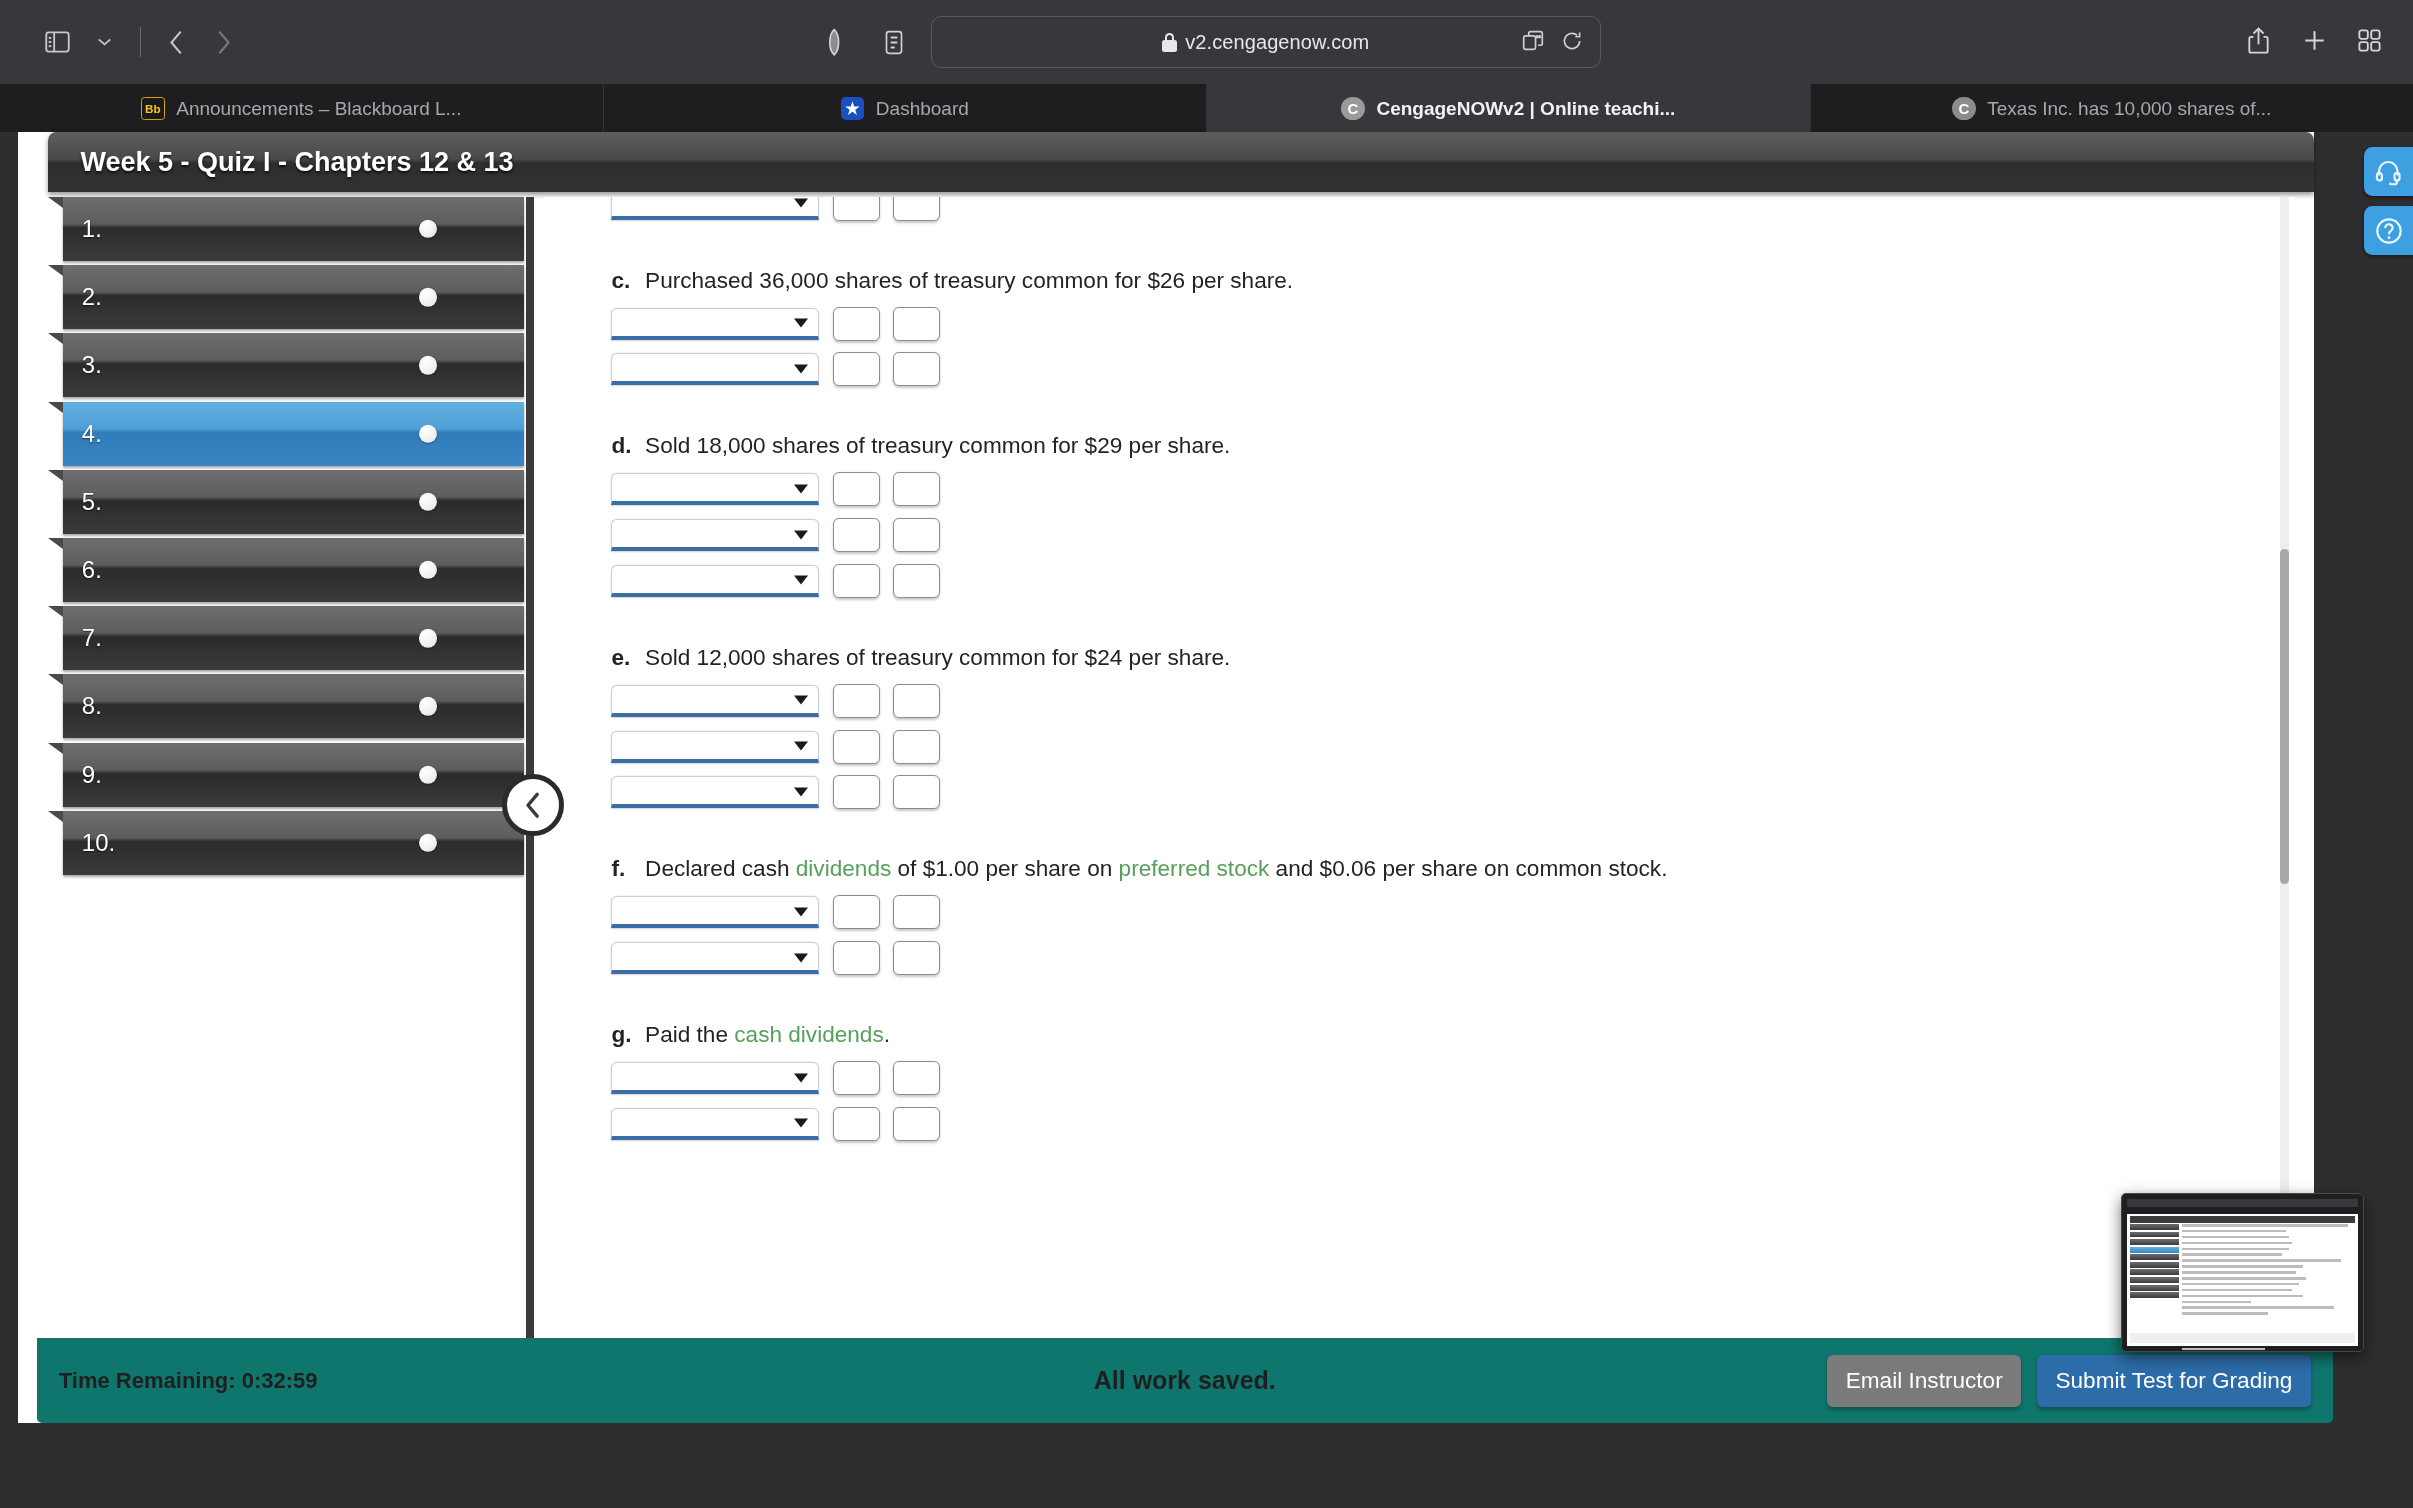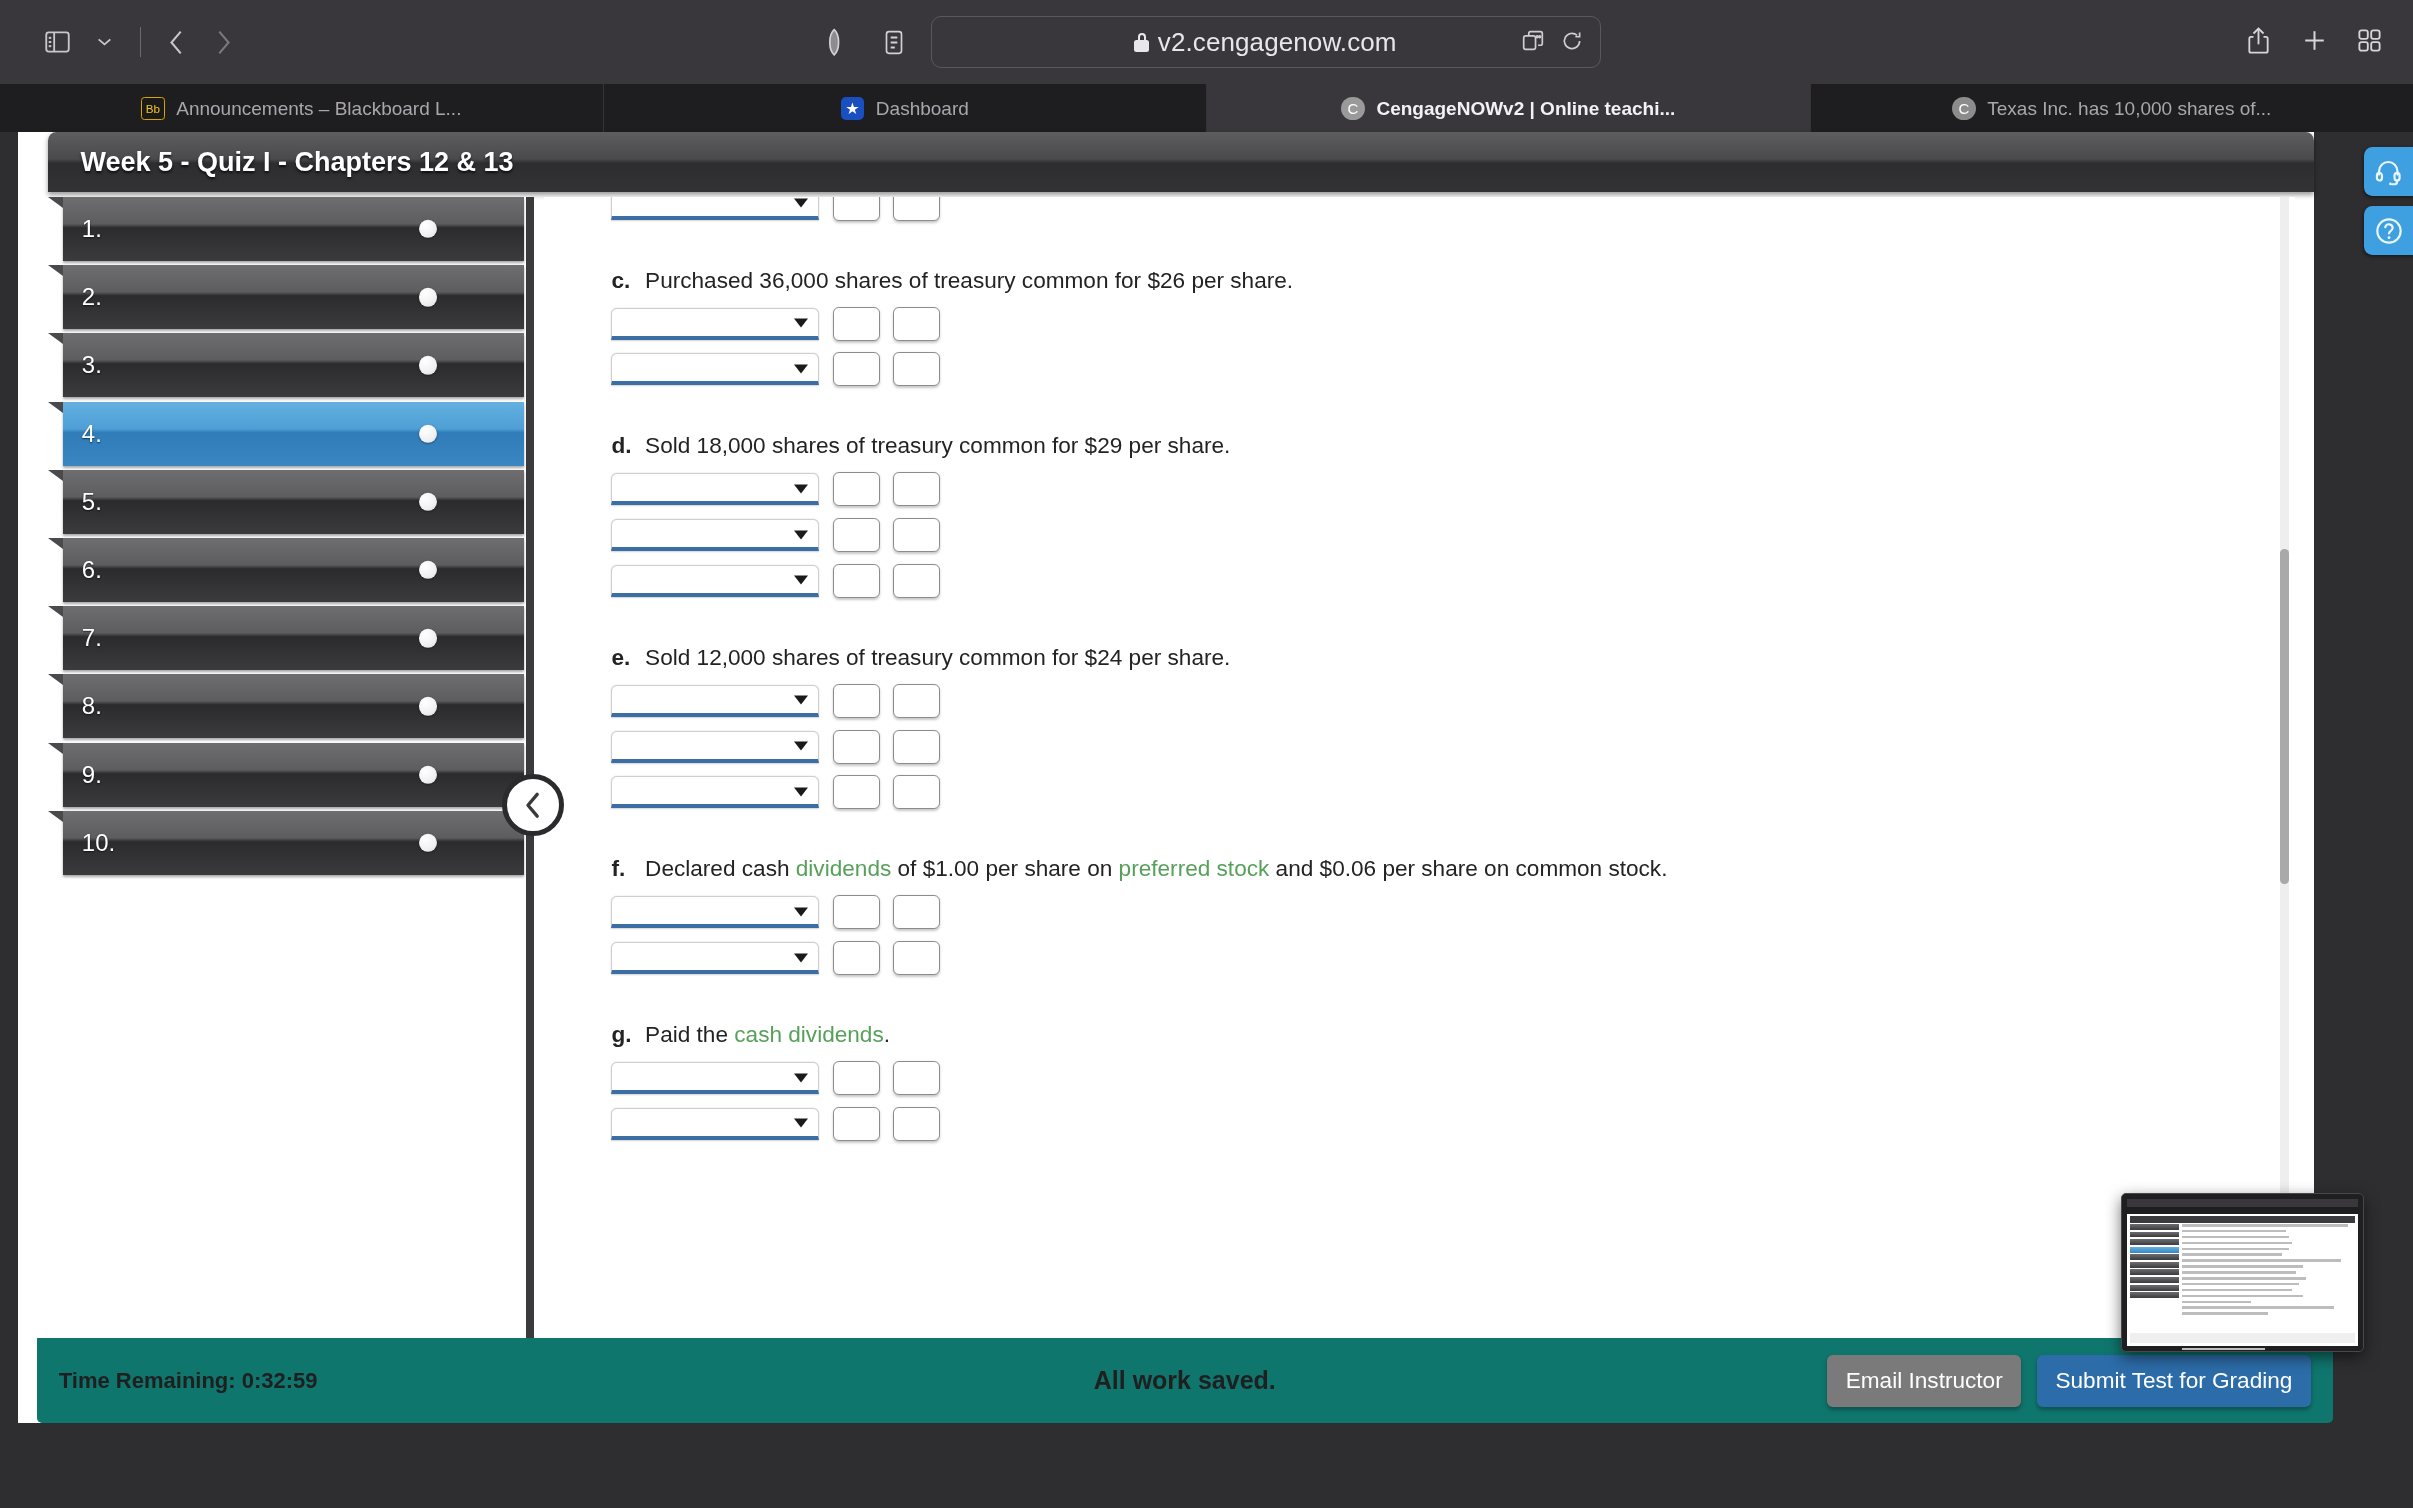--- a/index.html
+++ b/index.html
@@ -35,21 +35,21 @@
     color: #d3d1d6;
   }
   .urlbar {
     width: 670px; height: 52px;
     border: 1.7px solid #5a575f; border-radius: 10px;
     background: #3a373c;
     display: flex; align-items: center; justify-content: center;
     position: relative;
   }
   .url-text {
-    color: #e8e6ea; font-size: 26px; letter-spacing: 0.1px;
+    color: #e8e6ea; font-size: 20px; letter-spacing: 0.1px;
     display: flex; align-items: center; gap: 8.4px;
   }
   .lock { width: 15px; height: 19px; position: relative; display: inline-block; }
   .lock-body { position: absolute; bottom: 0; left: 0; width: 15px; height: 11.7px; background: #e8e6ea; border-radius: 2.5px; }
   .lock-shackle { position: absolute; top: 0; left: 3.4px; width: 8.4px; height: 9.2px; border: 2.5px solid #e8e6ea; border-bottom: none; border-radius: 5px 5px 0 0; }
   .url-right { position: absolute; right: 17px; display: flex; align-items: center; gap: 17px; color: #cfcdd2; }
 
   .chrome-right {
     position: absolute; right: 30px;
     display: flex; align-items: center; gap: 28.5px;
@@ -69,21 +69,21 @@
     gap: 11.7px;
     border-right: 1.7px solid #343338;
     color: #a9a7ad; font-size: 19px;
     white-space: nowrap; overflow: hidden;
     padding: 0 11.7px;
   }
   .tab:last-child { border-right: none; }
   .tab.active { background: #3a373c; color: #f2f1f4; font-weight: bold; }
   .favicon { width: 23.5px; height: 23.5px; flex: 0 0 23.5px; border-radius: 3.4px;
              display: flex; align-items: center; justify-content: center;
-             font-size: 14.2px; font-weight: normal; }
+             font-size: 14.2px; font-weight: bold; }
   .fav-bb { background: #1a1a1a; color: #f5c518; border: 1.7px solid #d9a400; font-size: 11.7px; }
   .fav-gm { background: transparent; }
   .fav-gd { background: transparent; }
   .fav-db { background: #1a4fbf; color: #fff; border-radius: 5px; font-size: 16px; }
   .fav-c  { background: #9a9a9a; color: #fff; border-radius: 50%; font-size: 15px; }
   .fav-c2 { background: #8c8c8c; color: #fff; border-radius: 50%; font-size: 15px; }
   .tab-label { overflow: hidden; text-overflow: ellipsis; }
 
   
   .page {

